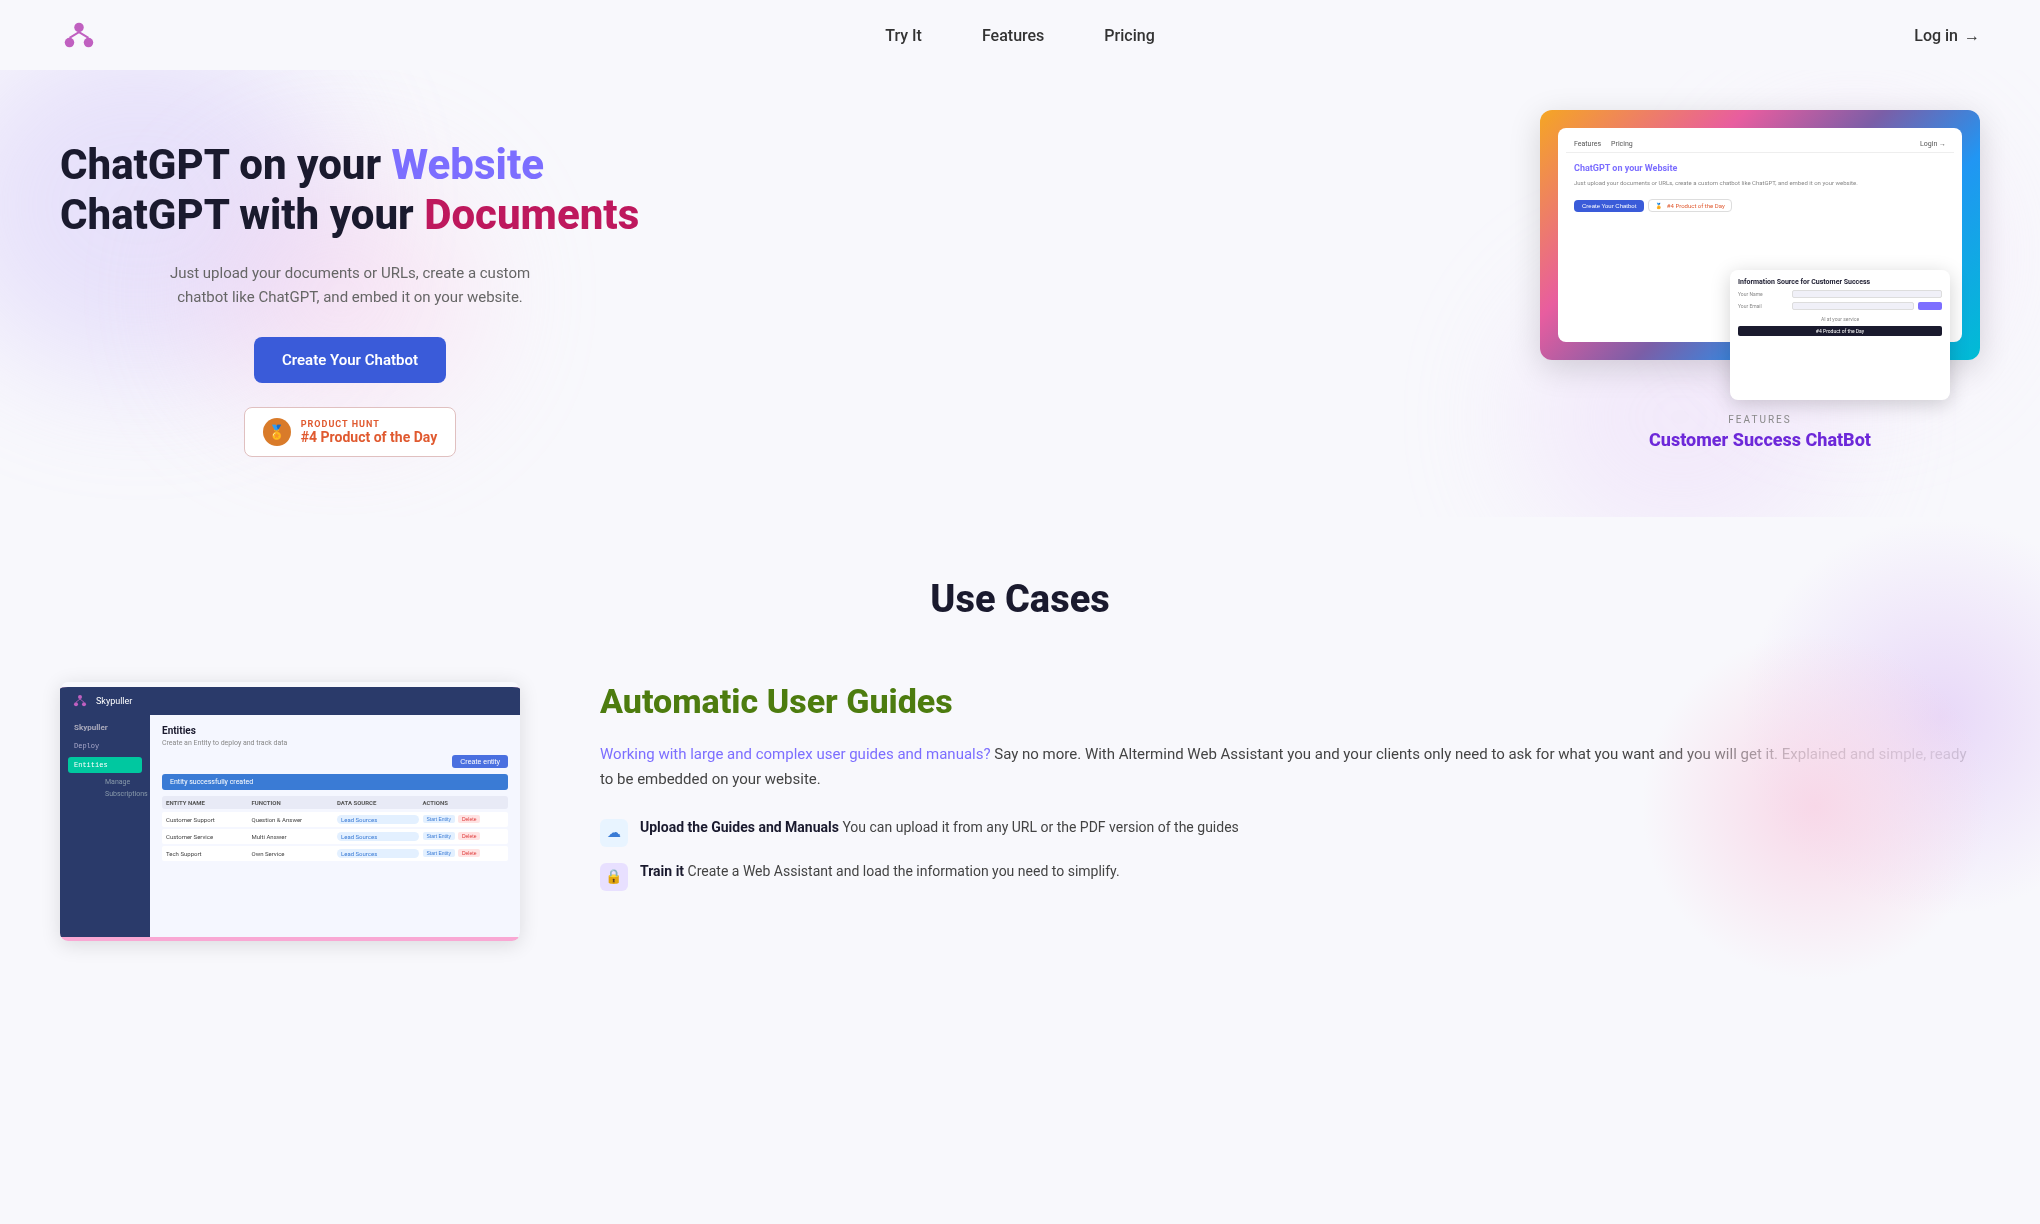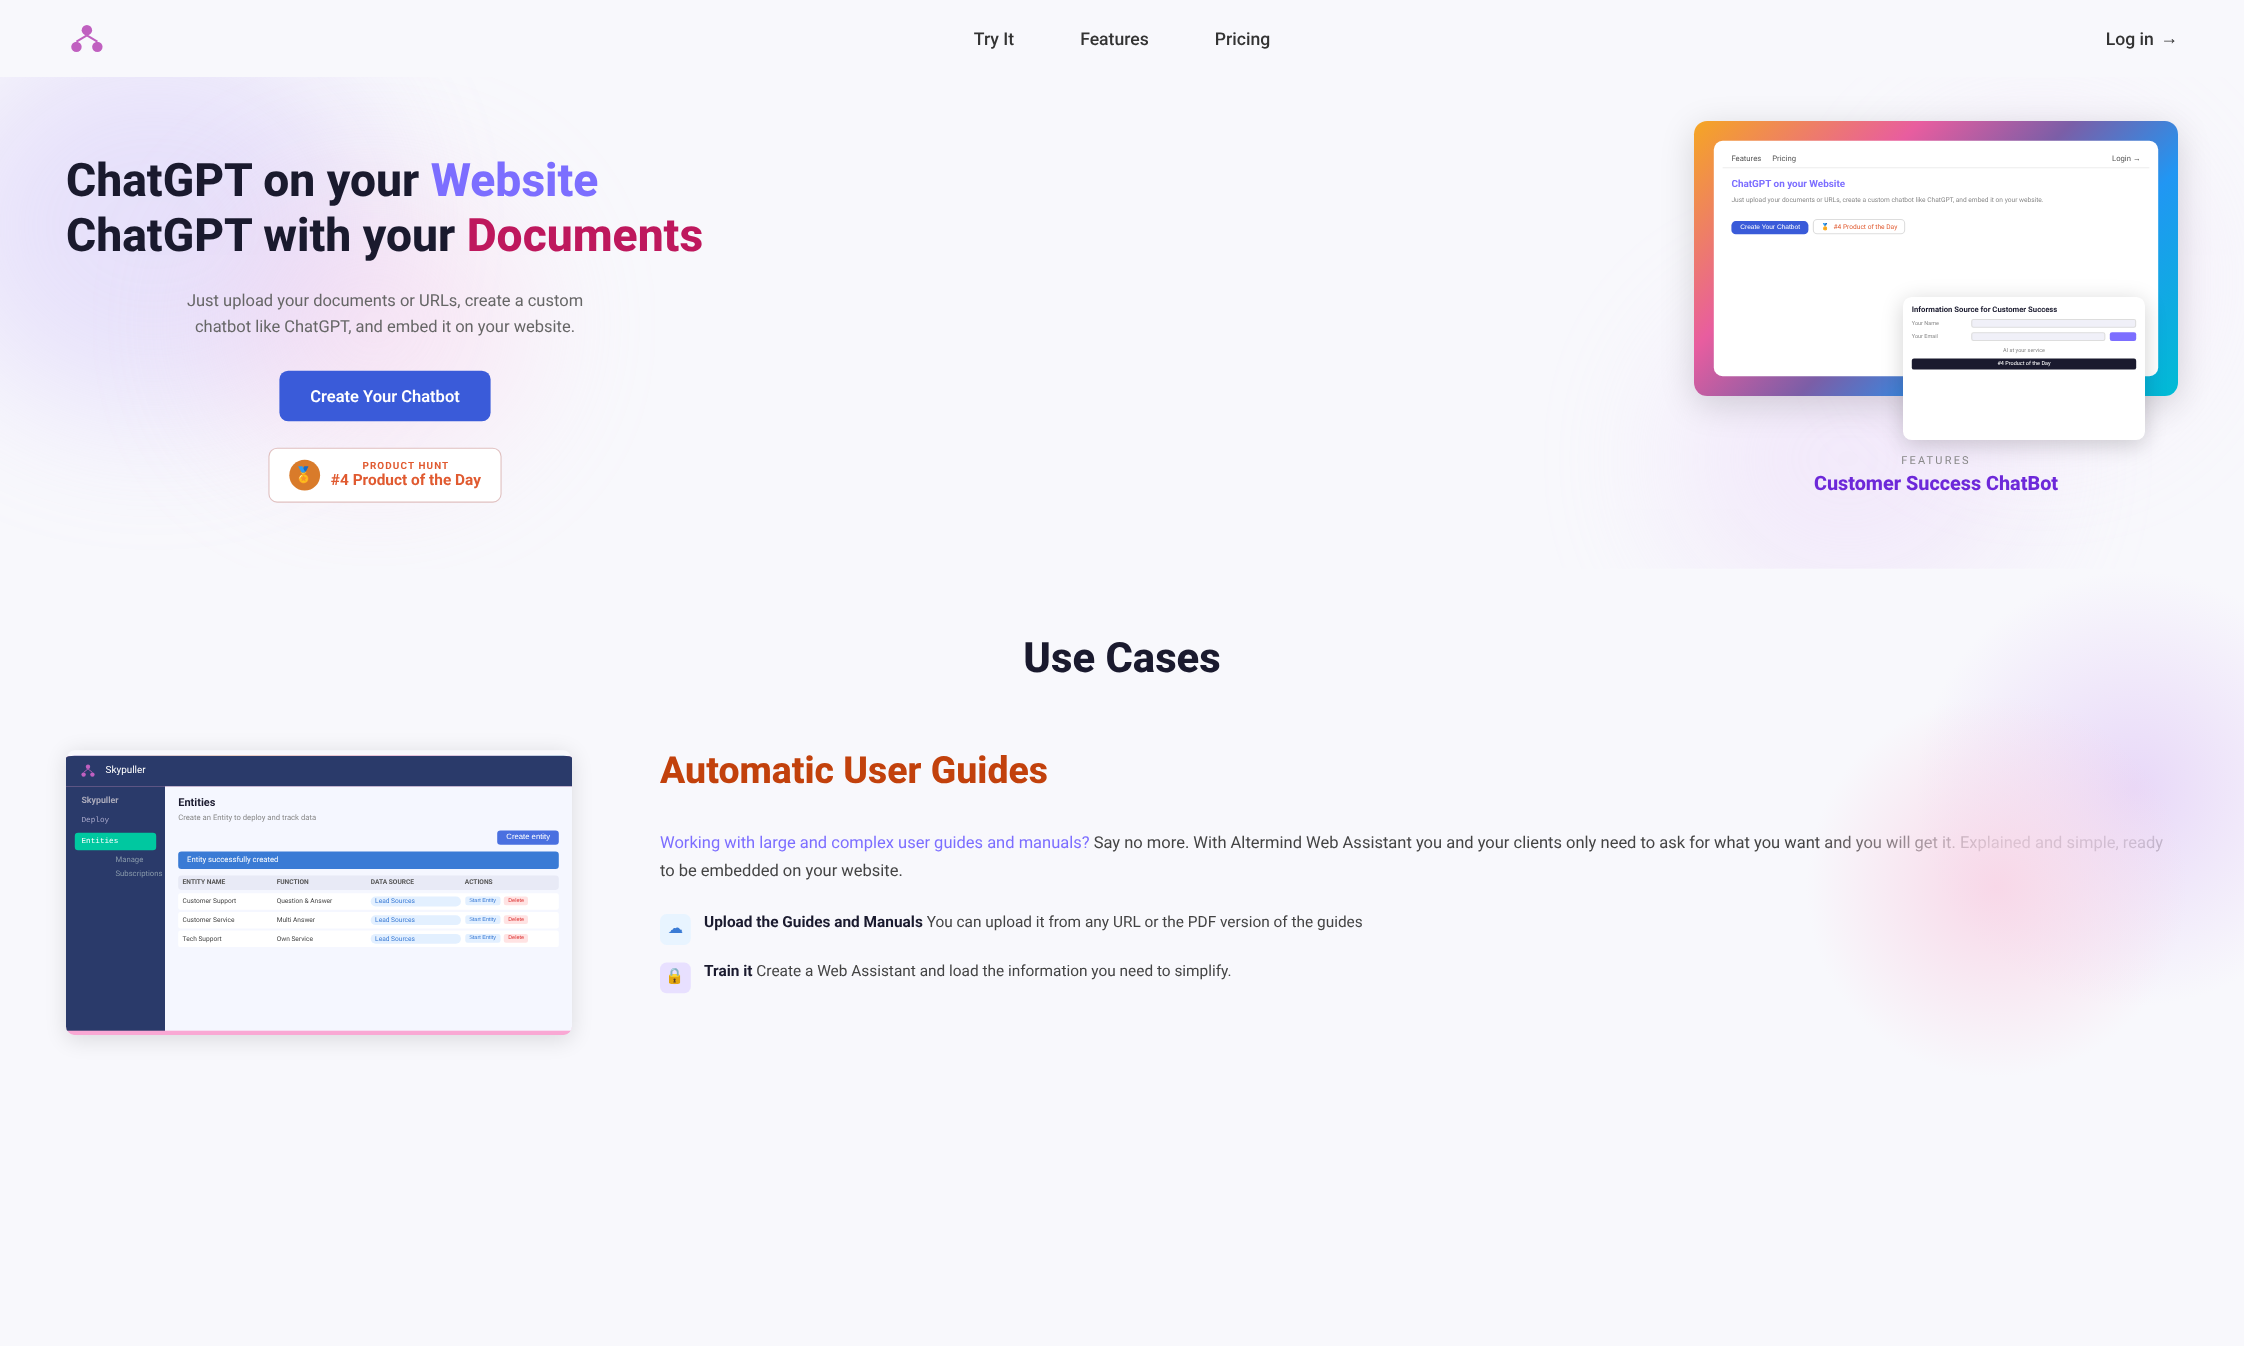--- a/index.html
+++ b/index.html
@@ -146,21 +146,21 @@
       background: #fff;
     }
     .ph-medal {
       width: 28px; height: 28px;
       background: #d97b2a;
       border-radius: 50%;
       display: flex; align-items: center; justify-content: center;
       color: #fff; font-size: 14px;
     }
     .ph-text {
-      display: flex; flex-direction: column; text-align: center;
+      display: flex; flex-direction: column;
     }
     .ph-label {
       font-size: 9px;
       font-weight: 700;
       color: #e05a30;
       letter-spacing: 1px;
       text-transform: uppercase;
     }
     .ph-product {
       font-size: 14px;
@@ -523,22 +523,22 @@
       font-size: 11px;
       font-weight: 700;
       letter-spacing: 1.5px;
       color: #7c6eff;
       text-transform: uppercase;
       margin-bottom: 10px;
     }
     .uc-main-heading {
       font-size: 34px;
       font-weight: 800;
-      color: #c2410c;
-      margin-bottom: 32px;
+      color: #4d7c0f;
+      margin-bottom: 20px;
       line-height: 1.2;
     }
     .uc-description {
       font-size: 15px;
       color: #444;
       line-height: 1.7;
       margin-bottom: 24px;
     }
     .uc-description .link-text {
       color: #7c6eff;

